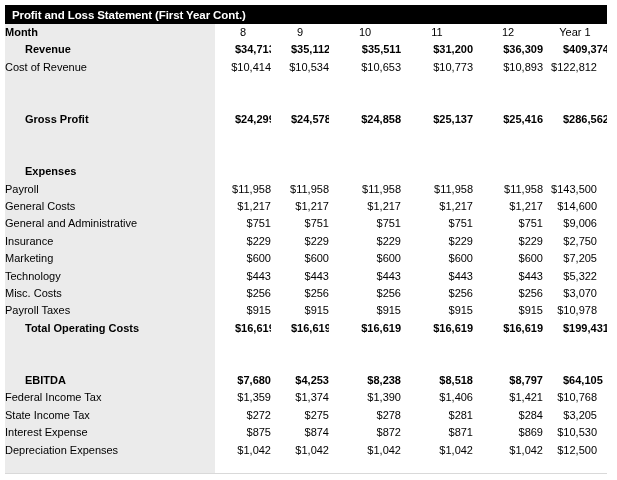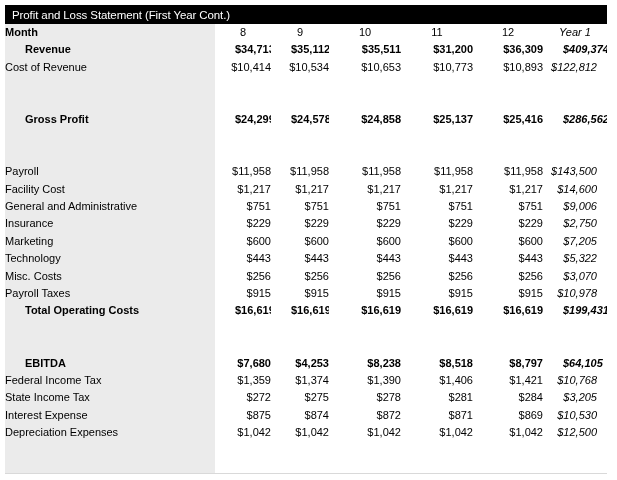--- a/index.html
+++ b/index.html
@@ -34,21 +34,21 @@
     background: #000000;
     box-sizing: border-box;
   }
   #title-bar .title-text {
     position: absolute;
     left: 7px;
     top: 50%;
     transform: translateY(-50%);
     color: #ffffff;
     font-size: 11.5px;
-    font-weight: normal;
+    font-weight: bold;
     white-space: nowrap;
     letter-spacing: -0.1px;
   }
 
   
   #table-wrap {
     position: absolute;
     left: 5px;
     top: 24px;
     width: 602px;
@@ -95,21 +95,21 @@
   }
 
   td.label {
     padding-left: 8px;
     text-align: left;
   }
   td.num {
     text-align: right;
     padding-right: 9px;
   }
-  td.num.last { padding-right: 10px; font-style: italic; }
+  td.num.last { padding-right: 10px; }
 
   tr.head td.label { font-weight: bold; }
   tr.head td.num {
     text-align: center;
     padding-right: 0;
     font-weight: normal;
   }
   tr.bold td { font-weight: bold; padding-left: 20px; }
   tr.spacer td { height: 17.4px; line-height: 17.4px; }
 </style>
@@ -200,31 +200,40 @@
           </tr>
           <tr class="spacer">
             <td class="label"></td>
             <td class="num"></td>
             <td class="num"></td>
             <td class="num"></td>
             <td class="num"></td>
             <td class="num"></td>
             <td class="num last"></td>
           </tr>
+          <tr class="bold ">
+            <td class="label">Expenses</td>
+            <td class="num"></td>
+            <td class="num"></td>
+            <td class="num"></td>
+            <td class="num"></td>
+            <td class="num"></td>
+            <td class="num last"></td>
+          </tr>
           <tr class="">
             <td class="label">Payroll</td>
             <td class="num">$11,958</td>
             <td class="num">$11,958</td>
             <td class="num">$11,958</td>
             <td class="num">$11,958</td>
             <td class="num">$11,958</td>
             <td class="num last">$143,500</td>
           </tr>
           <tr class="">
-            <td class="label">Facility Cost</td>
+            <td class="label">General Costs</td>
             <td class="num">$1,217</td>
             <td class="num">$1,217</td>
             <td class="num">$1,217</td>
             <td class="num">$1,217</td>
             <td class="num">$1,217</td>
             <td class="num last">$14,600</td>
           </tr>
           <tr class="">
             <td class="label">General and Administrative</td>
             <td class="num">$751</td>

